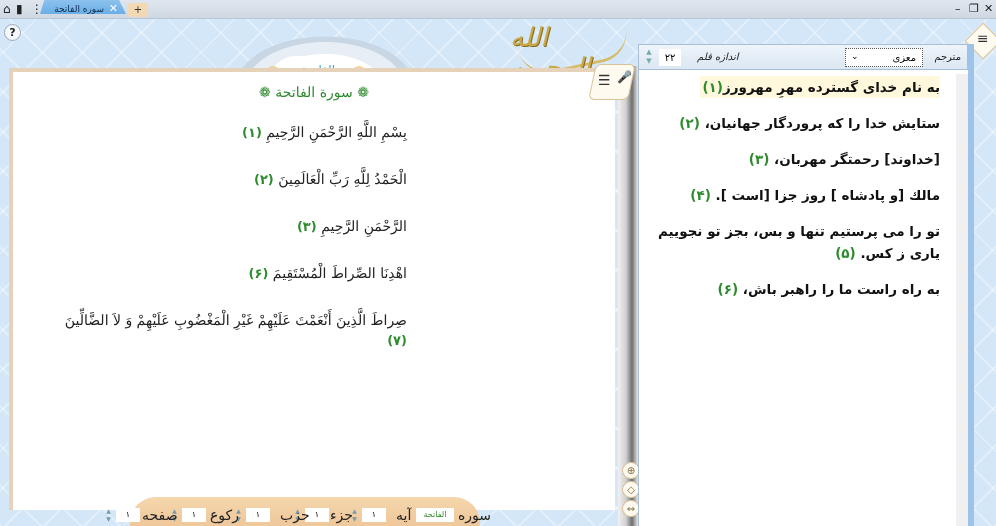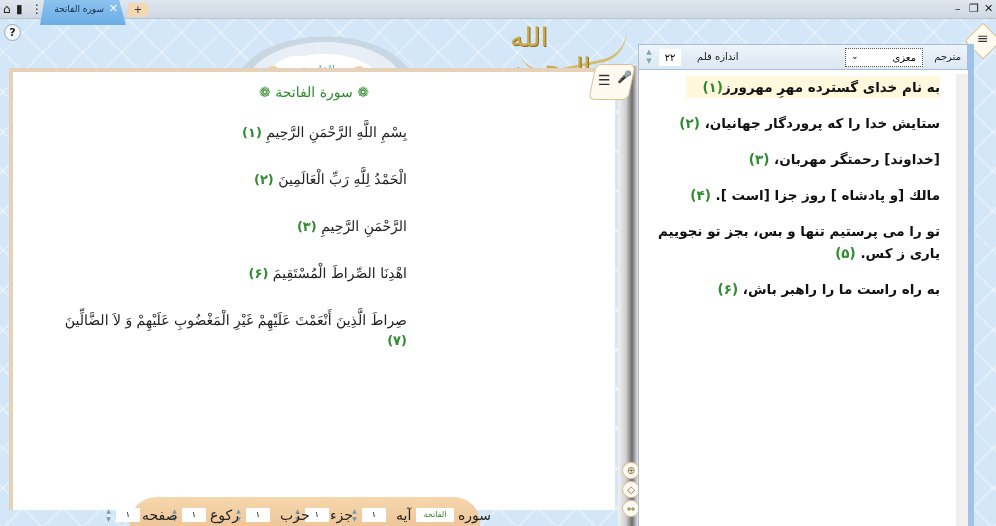--- a/index.html
+++ b/index.html
@@ -17,21 +17,21 @@
       repeating-linear-gradient(-45deg, rgba(255,255,255,0.35) 0 2px, transparent 2px 28px);
   }
   
   .titlebar {
     position: absolute; left: 0; top: 0; width: 996px; height: 19px;
     background: linear-gradient(#dfe6ee, #cfd8e2);
     border-bottom: 1px solid #b9c6d4;
   }
   .tb-icon { position: absolute; top: 2px; font-size: 12px; color: #222; line-height: 14px; }
   .tab {
-    position: absolute; left: 40px; top: 0; width: 86px; height: 25px;
+    position: absolute; left: 40px; top: 0; width: 86px; height: 14px;
     background: linear-gradient(#8cc2ee, #6aaee6);
     clip-path: polygon(5% 0, 92% 0, 100% 100%, 0 100%);
     color: #0d2b52; font-size: 9px;
   }
   .tab-label { position: absolute; right: 22px; top: 4px; font-family: "DejaVu Sans", sans-serif; font-size: 9px; color: #102a4d; }
   .tab-close { position: absolute; right: 8px; top: 2px; color: #fff; font-size: 11px; font-weight: bold; }
   .new-tab {
     position: absolute; left: 128px; top: 3px; width: 20px; height: 14px;
     background: #f2d9b4; border-radius: 3px; font-size: 10px; text-align: center; line-height: 14px; color: #333;
   }
@@ -60,21 +60,21 @@
     background: #fff; border-radius: 50px 50px 0 0;
     text-align: center;
   }
   .surah-tab-label { font-family: "DejaVu Serif", serif; font-size: 12px; color: #4aa3c9; line-height: 28px; }
   .arrow-btn {
     position: absolute; top: 66px; width: 14px; height: 14px; border-radius: 50%;
     background: #f3d199; font-size: 10px; line-height: 14px; text-align: center; color: #333;
   }
   .bismillah-logo {
     position: absolute; left: 510px; top: 22px; width: 120px; height: 50px;
-    font-family: "DejaVu Serif", serif; font-size: 26px; color: #c9a94a; 
+    font-family: "DejaVu Serif", serif; font-size: 26px; color: #c9a94a; font-style: italic;
     text-shadow: 1px 1px 0 #8a6d1f;
   }
   .swoosh {
     position: absolute; left: 520px; top: 38px; width: 110px; height: 30px;
     border-bottom: 3px solid #d6bb6a; border-radius: 0 0 60px 60px; transform: rotate(-12deg);
   }
   .surah-heading {
     position: absolute; left: 0; right: 0; top: 12px; text-align: center;
     font-family: "DejaVu Serif", serif; font-size: 14px; color: #2e8b2e;
   }
@@ -107,42 +107,42 @@
     position: absolute; left: 638px; top: 44px; width: 330px; height: 26px;
     background: linear-gradient(#eef4fa, #dbe7f2); border: 1px solid #a9bed3;
   }
   .translator-label { position: absolute; right: 6px; top: 6px; font-size: 10px; color: #222; }
   .translator-select {
     position: absolute; right: 44px; top: 3px; width: 78px; height: 19px;
     background: #fff; border: 1px dotted #555; font-size: 10px; direction: rtl;
   }
   .translator-select span.val { position: absolute; right: 6px; top: 3px; }
   .translator-select span.chev { position: absolute; left: 5px; top: 2px; font-size: 9px; }
-  .font-size-label { position: absolute; left: 58px; top: 6px; font-size: 10px; color: #222; }
+  .font-size-label { position: absolute; left: 58px; top: 6px; font-size: 10px; color: #222; font-style: italic; }
   .font-size-value { position: absolute; left: 20px; top: 4px; width: 22px; height: 17px; background: #fff; font-size: 10px; text-align: center; line-height: 17px; }
   .font-size-stepper { position: absolute; left: 4px; top: 3px; width: 12px; height: 19px; font-size: 7px; line-height: 9px; color: #7aa; text-align: center; }
   .menu-btn {
     position: absolute; left: 970px; top: 28px; width: 26px; height: 26px;
     background: #fffaf0; border: 1px solid #d7c29a; transform: rotate(45deg);
   }
   .menu-icon { position: absolute; left: 977px; top: 30px; font-size: 14px; color: #333; }
   .right-panel {
     position: absolute; left: 638px; top: 70px; width: 330px; height: 456px; background: #fff;
     border-left: 1px solid #a9bed3;
   }
   .right-scroll {
     position: absolute; right: 0; top: 4px; width: 12px; height: 452px; background: #f0f0f0;
   }
   .right-edge { position: absolute; left: 968px; top: 44px; width: 6px; height: 482px; background: #9dc4e8; }
   .verses-fa { position: absolute; right: 28px; top: 6px; width: 300px; direction: rtl; }
   .verse-fa {
     font-family: "DejaVu Sans", sans-serif; font-size: 13.5px; color: #111; font-weight: bold;
     line-height: 22px; margin-bottom: 14px;
   }
-  .verse-fa.hl { background: #fff8dc; display: inline-block; padding-left: 16px; }
+  .verse-fa.hl { background: #fff8dc; display: inline-block; padding-left: 2px; }
   .verse-fa .num { color: #2e8b2e; }
   
   .bottom-nav {
     position: absolute; left: 130px; top: 497px; width: 350px; height: 29px;
     background: linear-gradient(#f6d6ac, #eec79a); border-radius: 26px 26px 0 0;
   }
   .nav-item { position: absolute; top: 10px; font-size: 14px; color: #222; }
   .nav-field { position: absolute; top: 11px; width: 24px; height: 14px; background: #fff; font-size: 8px; text-align: center; line-height: 14px; }
   .nav-stepper { position: absolute; top: 10px; width: 9px; height: 16px; font-size: 6px; line-height: 8px; color: #79a; text-align: center; }
   .nav-surah { position: absolute; top: 11px; width: 38px; height: 14px; background: #fff; font-size: 8px; text-align: center; line-height: 14px; color: #2e8b2e; }

